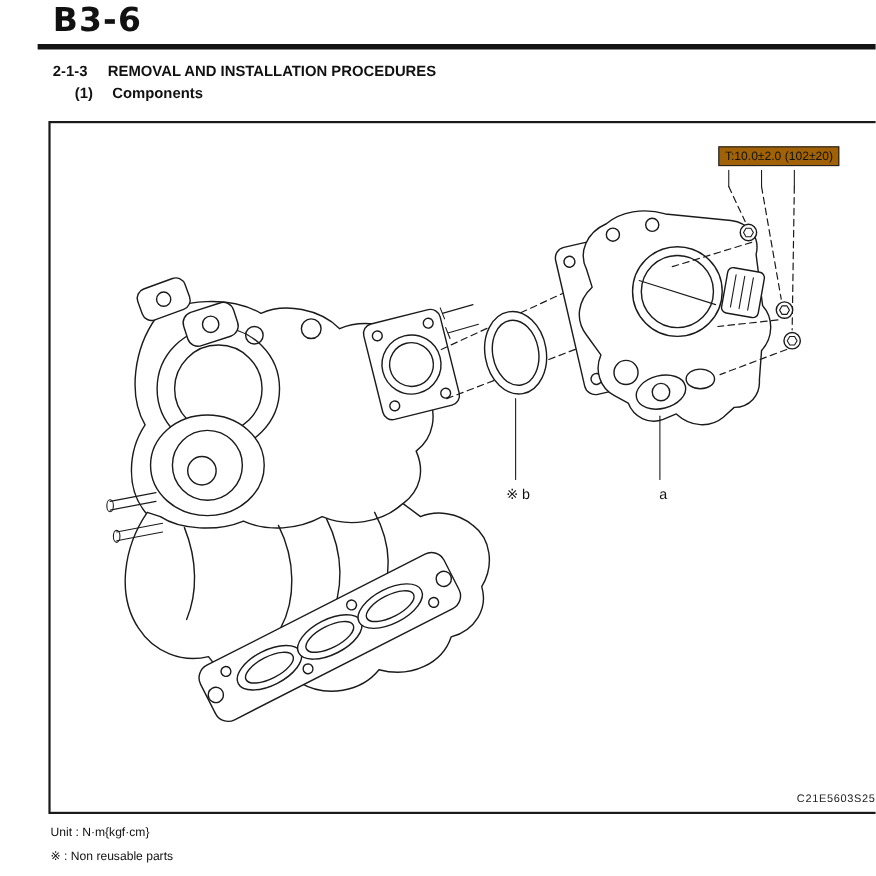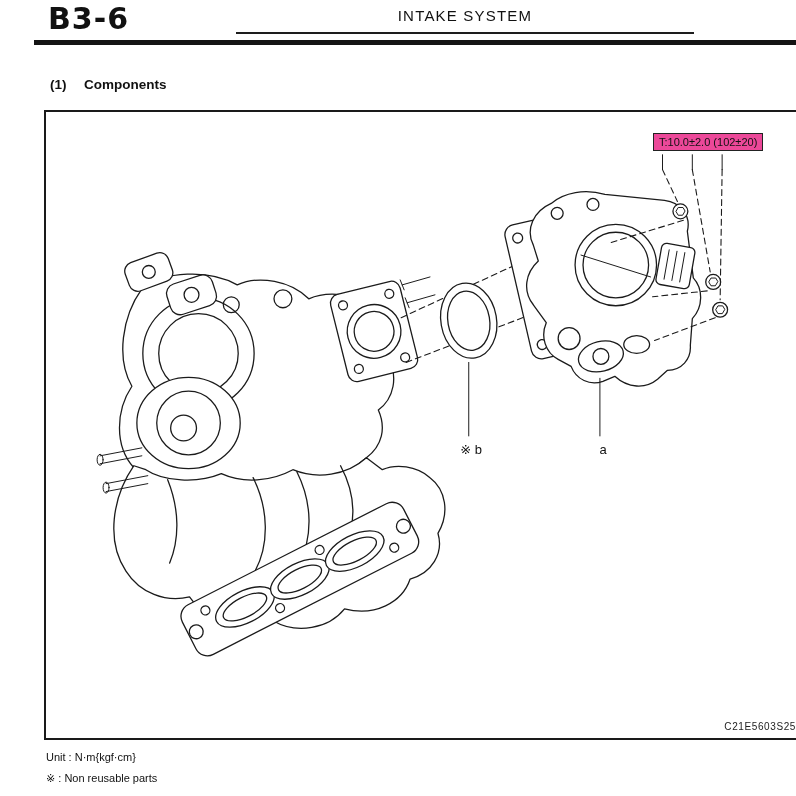--- a/index.html
+++ b/index.html
@@ -21,36 +21,36 @@
     text-align:center; padding-bottom:7px; border-bottom:2px solid #1d1d1d;
   }
   .header-title { font-size:15px; letter-spacing:1.2px; }
   .header-bar {
     position:absolute; top:40px; left:0; width:796px; height:5px; background:#141414;
   }
 
   
   .section-line { position:absolute; top:57px; left:14px; font-size:13.5px; font-weight:bold; }
   .section-number { display:inline-block; width:50px; }
-  .sub-line { position:absolute; top:77px; left:16px; font-size:13.5px; font-weight:bold; }
+  .sub-line { position:absolute; top:77px; left:34px; font-size:13.5px; font-weight:bold; }
   .sub-number { display:inline-block; width:34px; }
 
   
   .figure-box {
     position:absolute; top:110px; left:10px; width:770px; height:630px;
     border:2px solid #1a1a1a; background:#fff; box-sizing:border-box;
   }
   .drawing { position:absolute; left:0; top:0; }
   .drawing .fw   { fill:#ffffff; }
   .drawing .thin { stroke-width:1; }
   .drawing .dash { stroke-dasharray:6 4; stroke-width:1.1; fill:none; }
 
   .torque-label {
     position:absolute; top:21px; left:607px;
-    border:1px solid #222; background:#ec4899;
+    border:1px solid #222; background:#a16207;
     font-size:11px; padding:2px 5px; white-space:nowrap;
   }
   .part-label { position:absolute; font-size:13px; transform:translateX(-50%); }
   .label-b { left:425px; top:330px; }
   .label-a { left:557px; top:330px; }
   .figure-code {
     position:absolute; right:16px; bottom:6px;
     font-size:10px; letter-spacing:0.6px; color:#222;
   }
 
@@ -58,25 +58,25 @@
   .note { position:absolute; left:12px; font-size:11px; }
   .note-unit  { top:751px; }
   .note-reuse { top:772px; }
 </style>
 </head>
 <body>
 
 <div class="page">
 
   <div class="page-code">B3-6</div>
-  <div class="title-wrap">
-    <span class="header-title">INTAKE SYSTEM</span>
+  <div class="header-bar"></div>
+
+  <div class="section-line">
+    <span class="section-number">2-1-3</span><span>REMOVAL AND INSTALLATION PROCEDURES</span>
   </div>
-  <div class="header-bar"></div>
-
   <div class="sub-line">
     <span class="sub-number">(1)</span><span>Components</span>
   </div>
 
   <div class="figure-box">
 
     <svg class="drawing" width="766" height="626" viewBox="0 0 770 630">
       <g stroke="#1b1b1b" fill="none" stroke-width="1.3" stroke-linecap="round" stroke-linejoin="round">
 
         <g>

